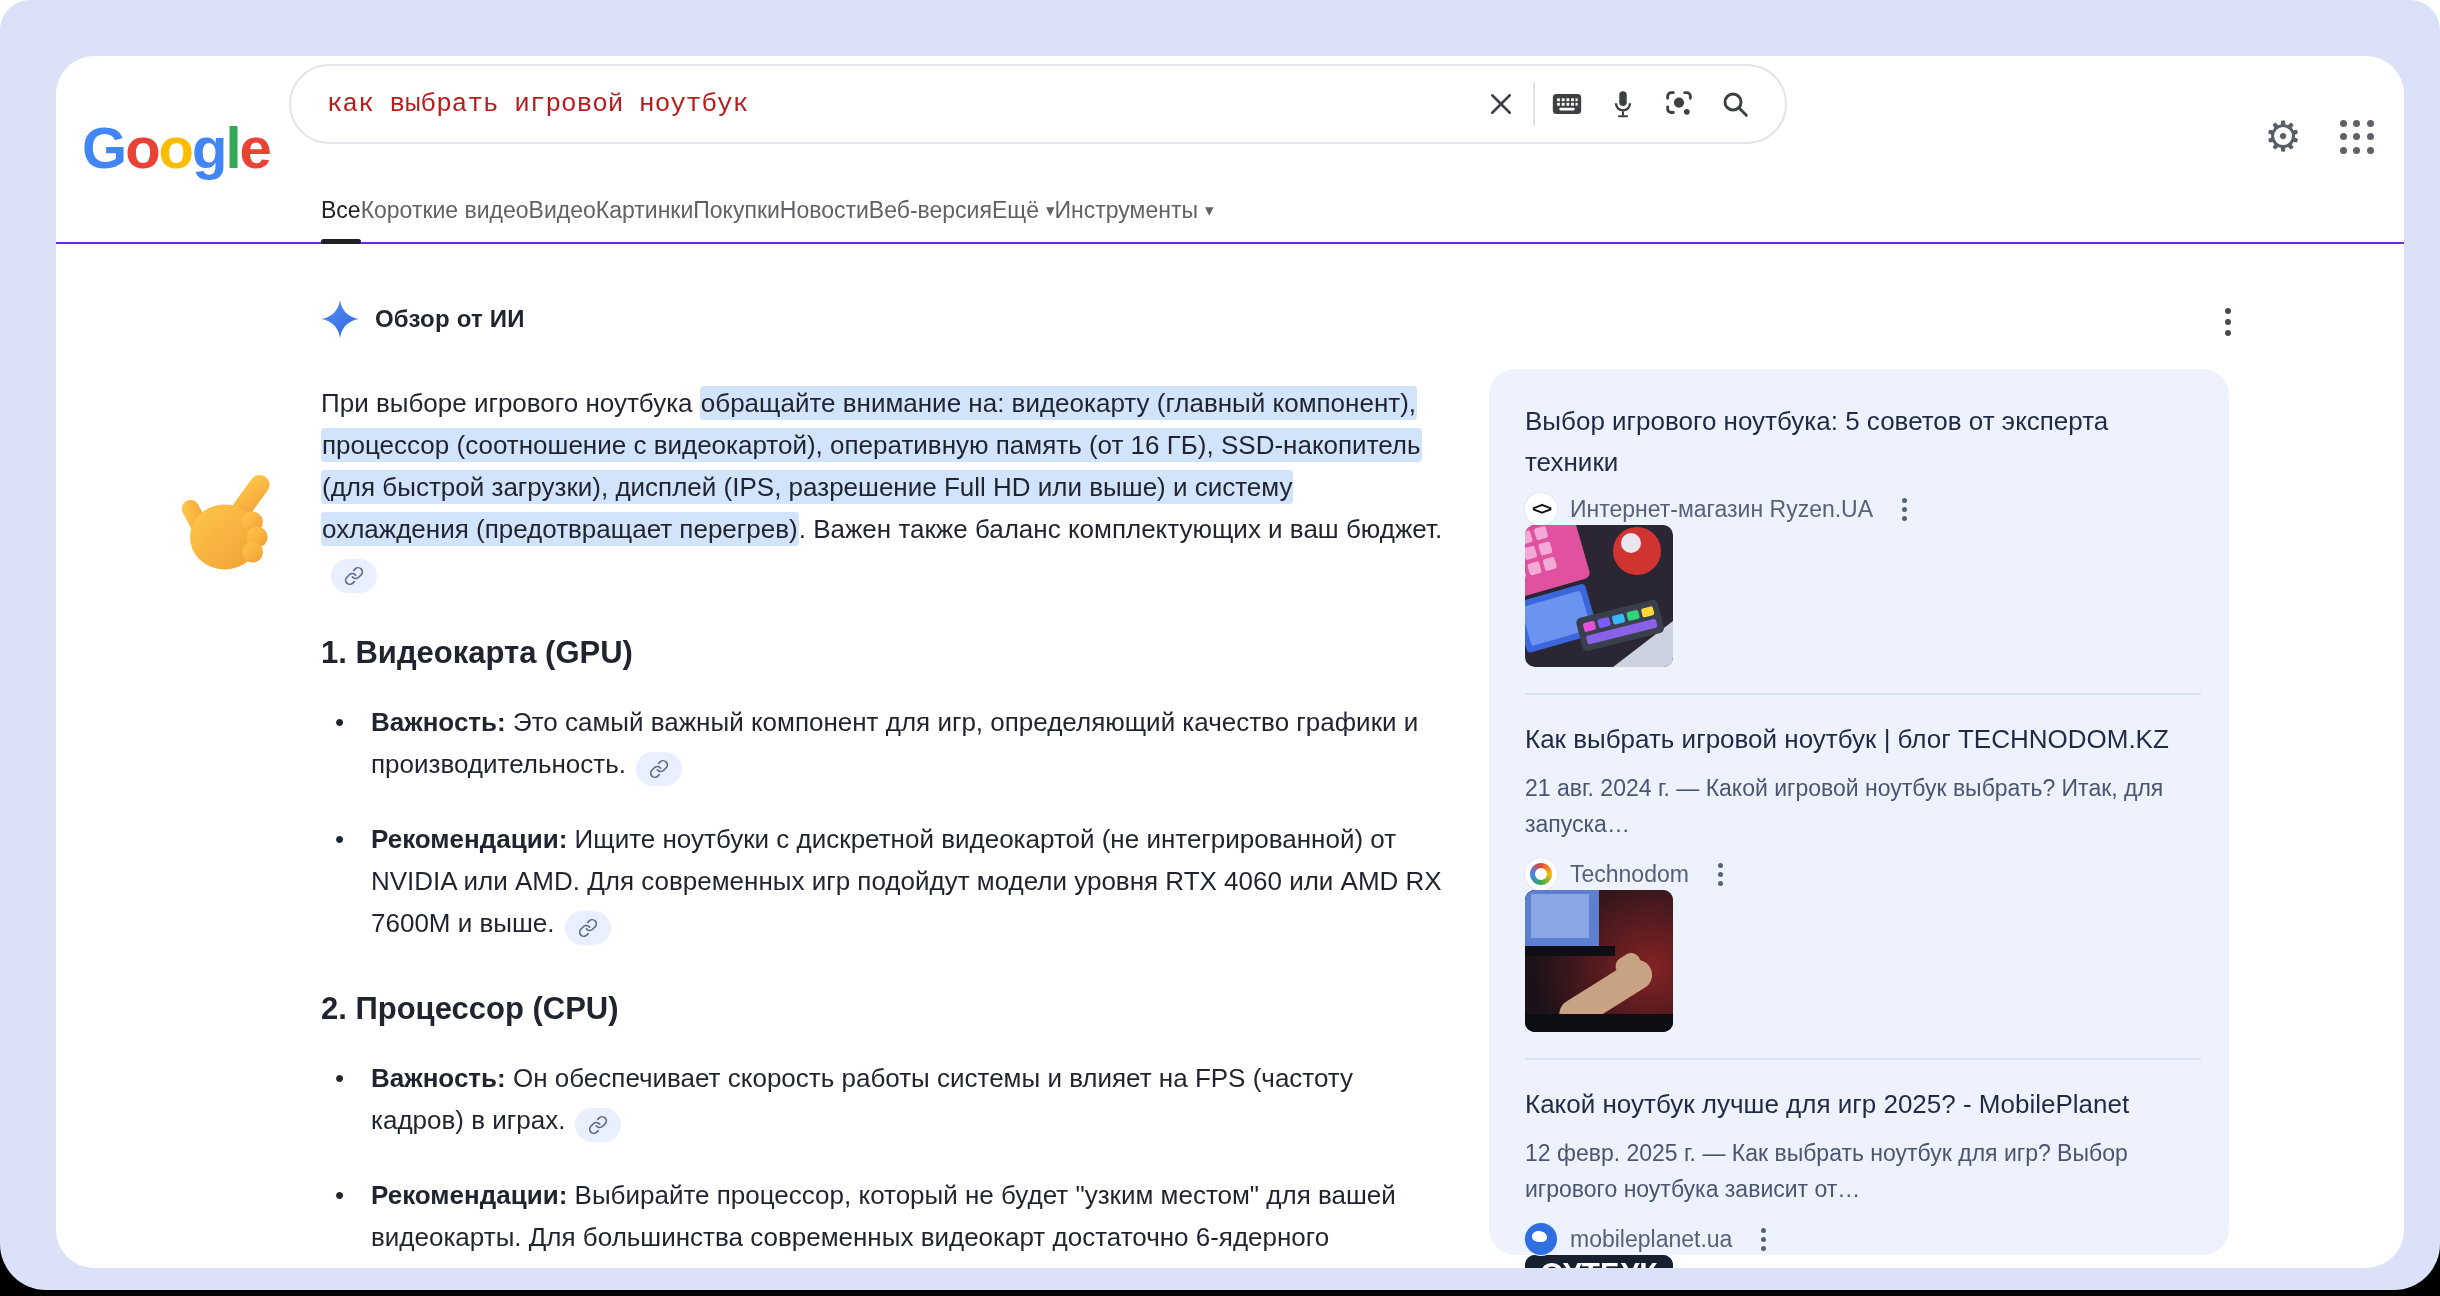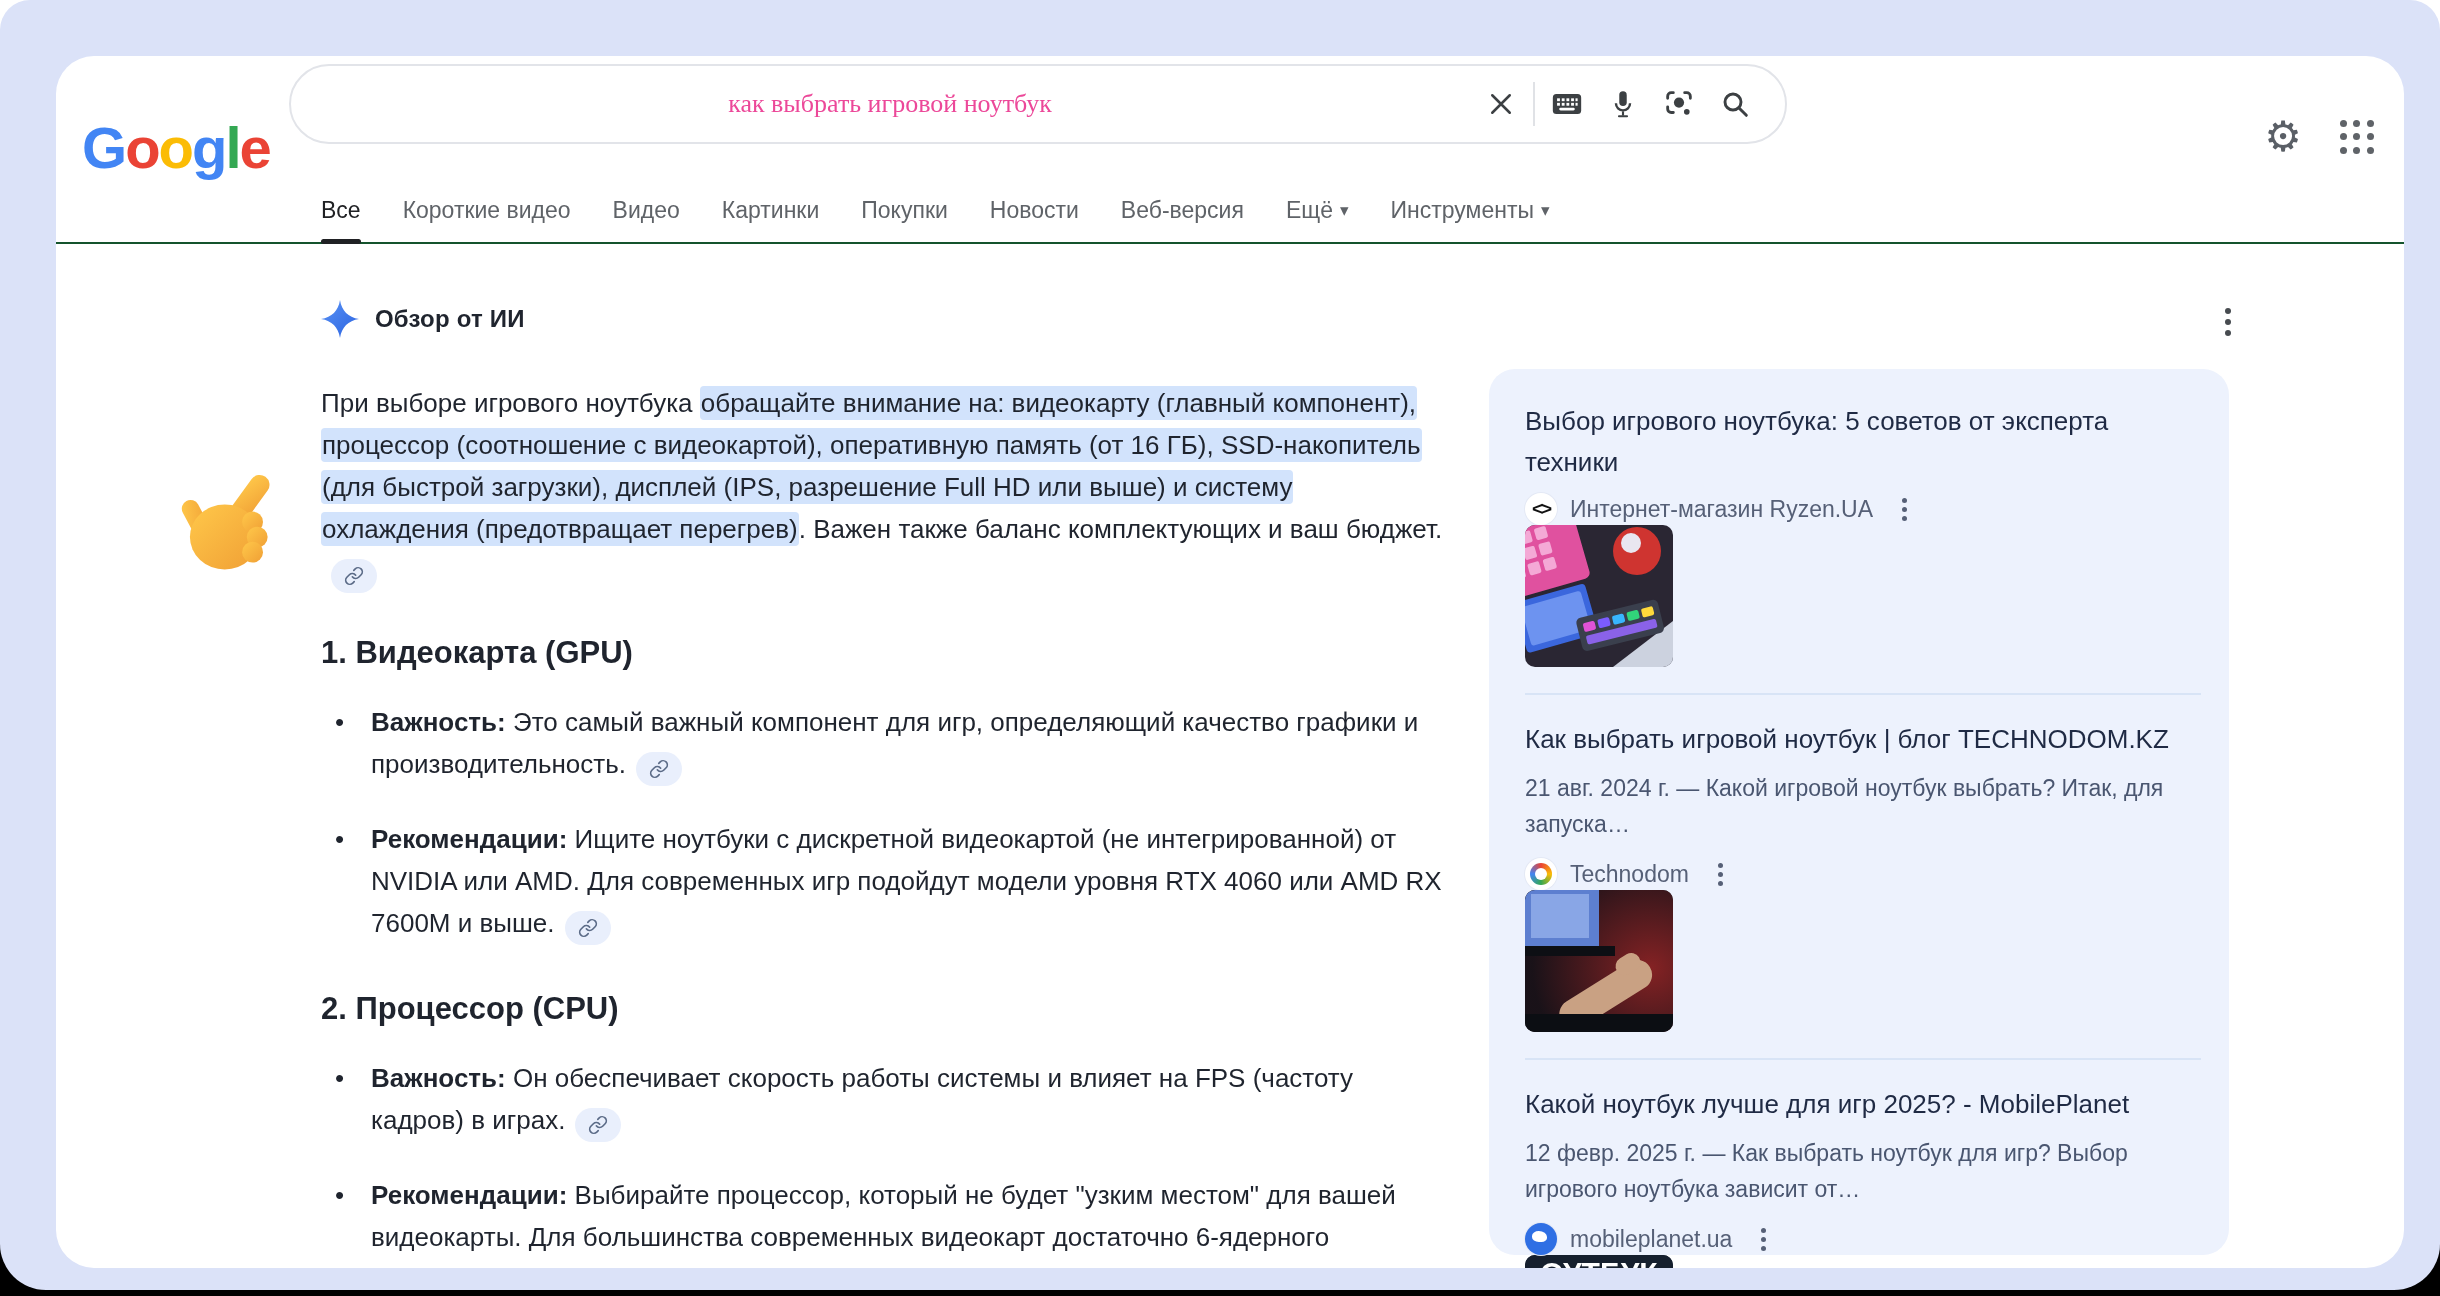--- a/index.html
+++ b/index.html
@@ -13,33 +13,33 @@
   .lavender{position:absolute;left:0;right:0;top:0;height:1290px;background:#dbe2f8;
     border-radius:30px 30px 46px 46px;}
   .card{position:absolute;left:56px;top:56px;width:2348px;height:1212px;background:#fff;
     border-radius:38px;overflow:hidden;}
 
   
   .logo{position:absolute;left:26px;top:58px;font-size:58px;font-weight:bold;letter-spacing:-2px;}
   .logo span{display:inline-block;}
   .searchbar{position:absolute;left:233px;top:8px;width:1494px;height:76px;background:#fff;
     border:2px solid #e2e4e9;border-radius:40px;display:flex;align-items:center;}
-  .query{flex:1;border:none;outline:none;font-size:26px;color:#ec4899;padding:0 20px 0 36px;
-    font-family:Liberation Serif, serif;background:transparent;text-align:center;}
+  .query{flex:1;border:none;outline:none;font-size:26px;color:#b91c1c;padding:0 20px 0 36px;
+    font-family:Liberation Mono, monospace;background:transparent;}
   .sb-icons{display:flex;align-items:center;gap:0;padding-right:22px;}
   .sb-btn{width:56px;height:56px;display:flex;align-items:center;justify-content:center;cursor:pointer;}
   .sb-divider{width:2px;height:44px;background:#e0e2e6;margin:0 4px;}
   .top-actions{position:absolute;right:30px;top:60px;display:flex;align-items:center;gap:38px;}
   .gear{font-size:42px;color:#5a5f66;line-height:1;cursor:pointer;}
   .apps{display:grid;grid-template-columns:repeat(3,1fr);gap:6px;width:34px;height:34px;cursor:pointer;}
   .apps i{width:7px;height:7px;border-radius:50%;background:#5f6368;}
 
   
-  .tabsrow{position:absolute;left:0;right:0;top:122px;height:66px;border-bottom:2px solid #14532d;
-    padding-left:265px;display:flex;align-items:center;gap:42px;box-sizing:border-box;}
+  .tabsrow{position:absolute;left:0;right:0;top:122px;height:66px;border-bottom:2px solid #6d28d9;
+    padding-left:265px;display:flex;align-items:center;box-sizing:border-box;}
   .tab{font-size:23px;color:#5f6368;cursor:pointer;position:relative;height:100%;
     display:flex;align-items:center;gap:7px;}
   .tab.active{color:#202124;}
   .tab.active::after{content:"";position:absolute;left:0;bottom:-2px;width:40px;height:5px;
     background:#202124;border-radius:3px;}
   .caret{font-size:17px;color:#5f6368;}
 
   
   .leftcol{position:absolute;left:265px;top:244px;width:1122px;bottom:0;overflow:hidden;}
   .ai-head{display:flex;align-items:center;gap:16px;margin-bottom:44px;}

